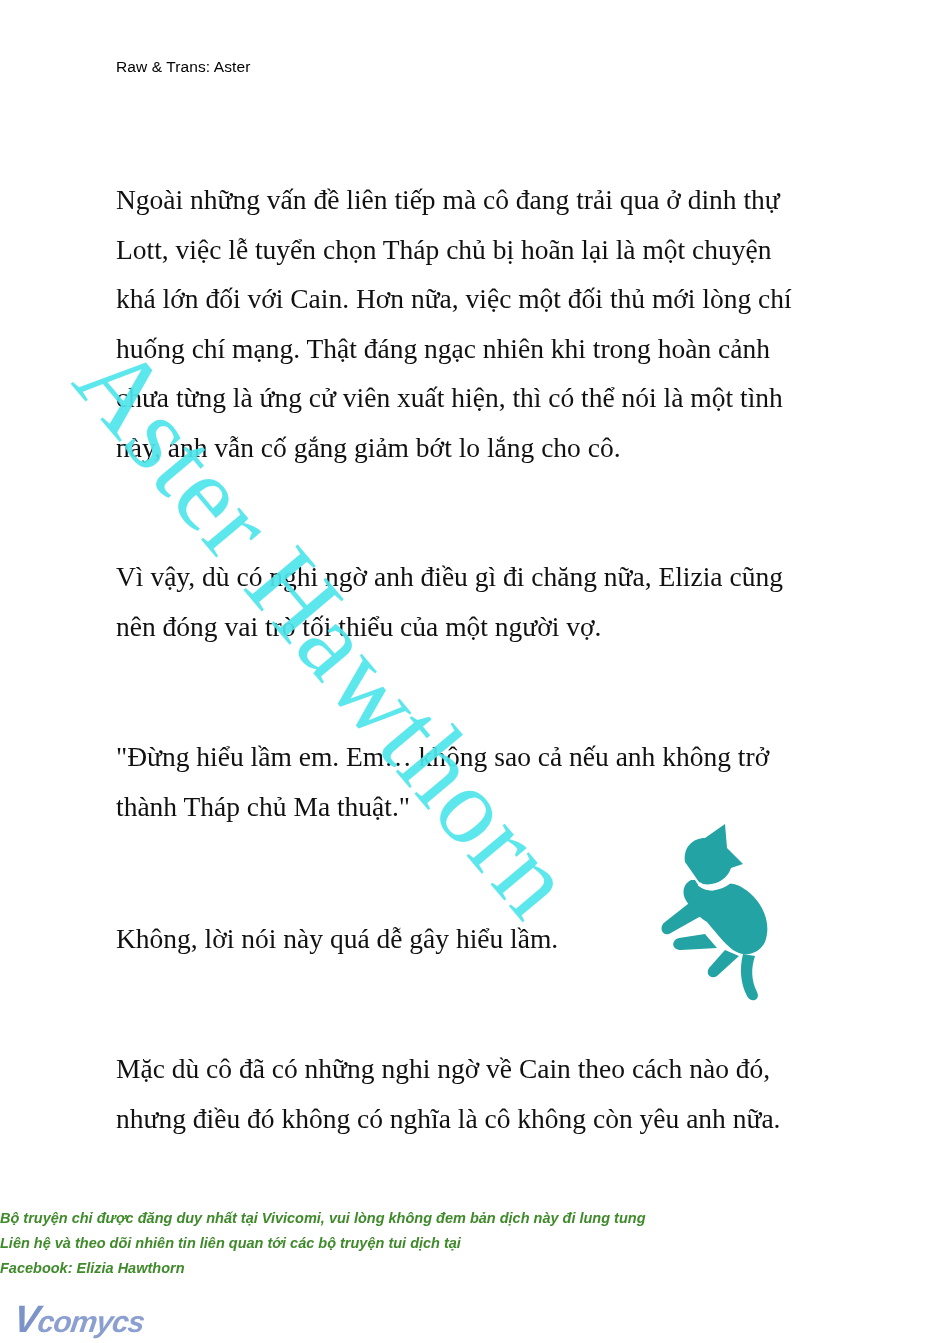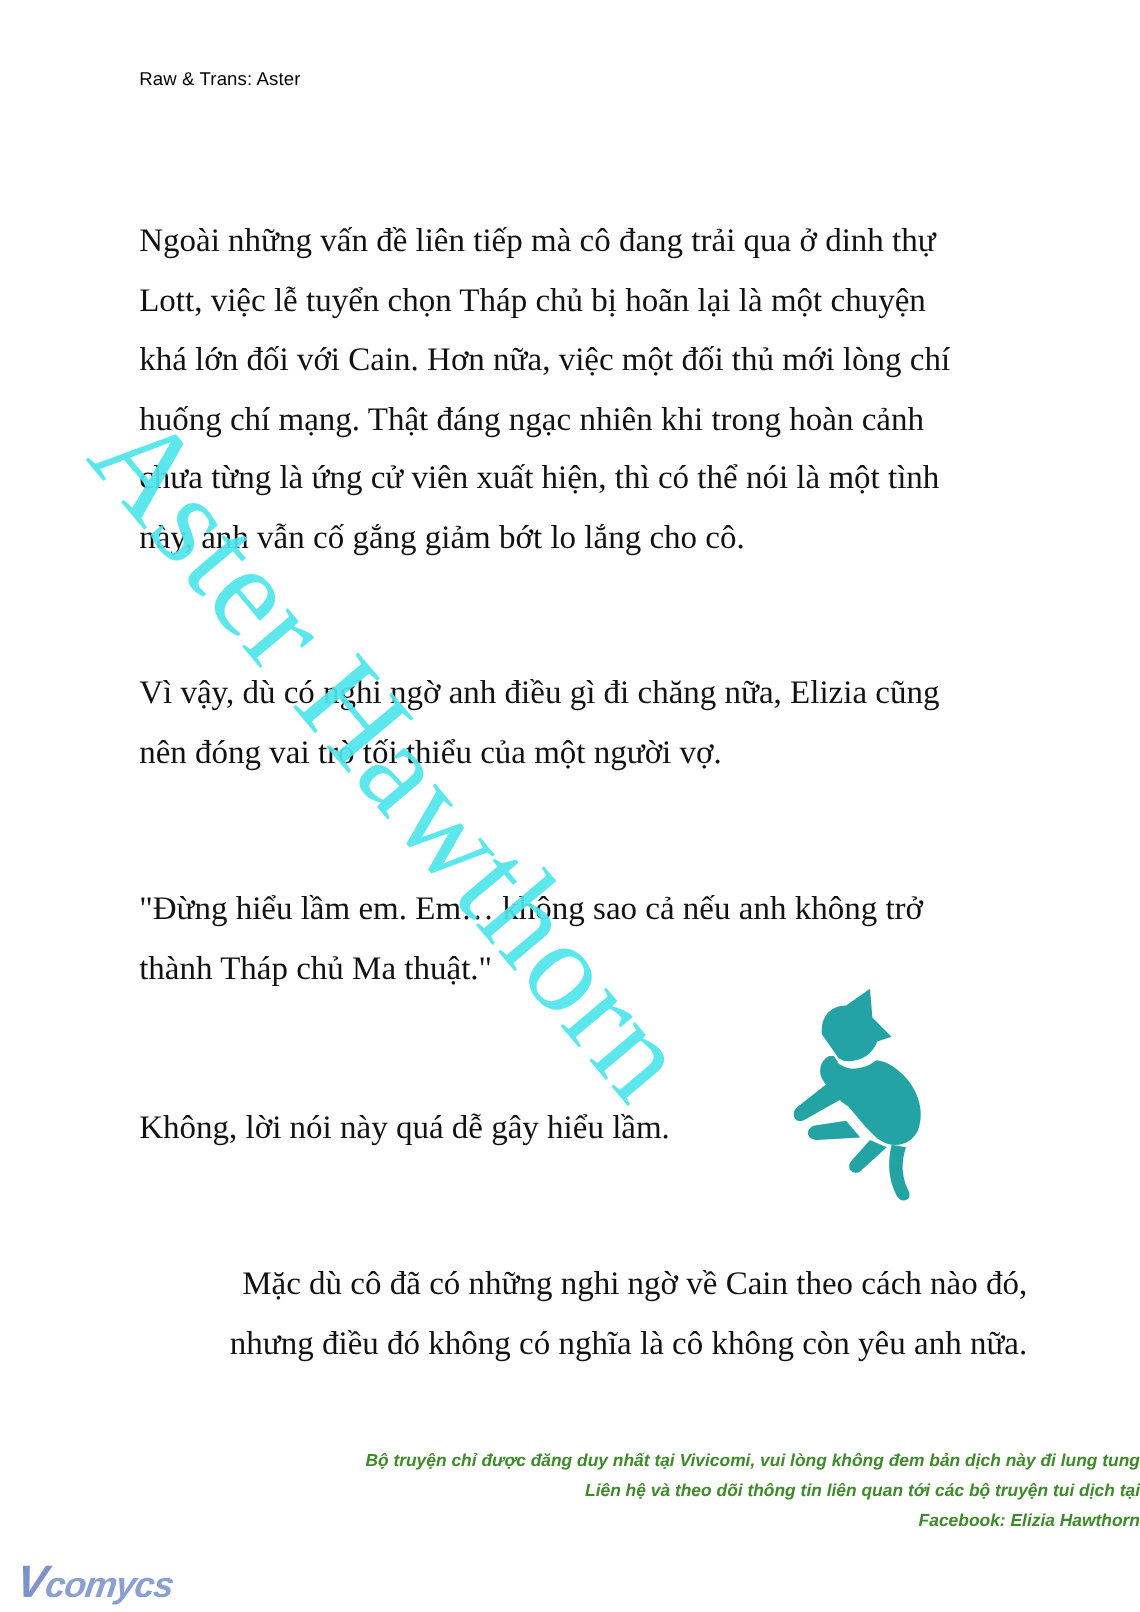--- a/index.html
+++ b/index.html
@@ -58,21 +58,21 @@
       left: 655px;
       top: 822px;
       width: 125px;
       height: 182px;
     }
     .footer-notice {
       position: absolute;
       left: 0;
       top: 1206px;
       width: 950px;
-      text-align: right;
+      text-align: left;
       font-family: "Liberation Sans", "DejaVu Sans", sans-serif;
       font-style: italic;
       font-weight: bold;
       font-size: 14.5px;
       line-height: 25px;
       color: #3f8a2a;
     }
     .footer-notice .line { display: block; }
     .vcomycs-logo {
       position: absolute;
@@ -109,21 +109,21 @@
     <span class="line">Vì vậy, dù có nghi ngờ anh điều gì đi chăng nữa, Elizia cũng</span>
     <span class="line">nên đóng vai trò tối thiểu của một người vợ.</span>
   </div>
   <div class="para" style="top:732px;">
     <span class="line">"Đừng hiểu lầm em. Em… không sao cả nếu anh không trở</span>
     <span class="line">thành Tháp chủ Ma thuật."</span>
   </div>
   <div class="para" style="top:914px;">
     <span class="line">Không, lời nói này quá dễ gây hiểu lầm.</span>
   </div>
-  <div class="para" style="top:1044px;text-align:right;">
+  <div class="para" style="top:1044px;">
     <span class="line">Mặc dù cô đã có những nghi ngờ về Cain theo cách nào đó,</span>
     <span class="line">nhưng điều đó không có nghĩa là cô không còn yêu anh nữa.</span>
   </div>
 </div>
 
 <div class="watermark">Aster Hawthorn</div>
 
 <svg class="cat-logo" viewBox="0 0 125 182" xmlns="http://www.w3.org/2000/svg">
   <g fill="#23a3a3">
 
@@ -137,19 +137,19 @@
 
     <path d="M70 128 L54 146 C50 152 56 158 62 154 L84 134 Z"></path>
 
     <path d="M88 132 C84 148 86 162 92 174 C96 182 106 178 102 170 C96 158 96 146 100 134 Z"></path>
   </g>
   <path d="M44 62 C52 68 64 68 74 60" stroke="#ffffff" stroke-width="4" fill="none"></path>
 </svg>
 
 <div class="footer-notice">
   <span class="line">Bộ truyện chỉ được đăng duy nhất tại Vivicomi, vui lòng không đem bản dịch này đi lung tung</span>
-  <span class="line">Liên hệ và theo dõi thông tin liên quan tới các bộ truyện tui dịch tại</span>
+  <span class="line">Liên hệ và theo dõi nhiên tin liên quan tới các bộ truyện tui dịch tại</span>
   <span class="line">Facebook: Elizia Hawthorn</span>
 </div>
 
 <div class="vcomycs-logo">
   <span class="v">V</span><span>comycs</span>
 </div>
 
 </body></html>

